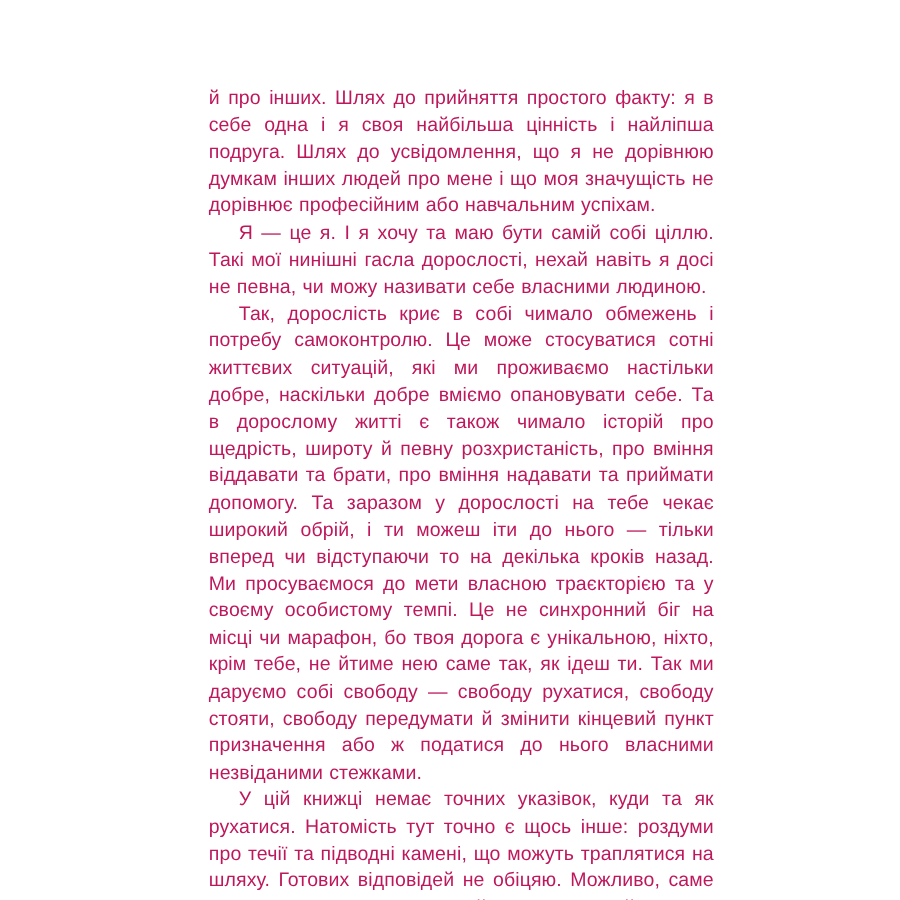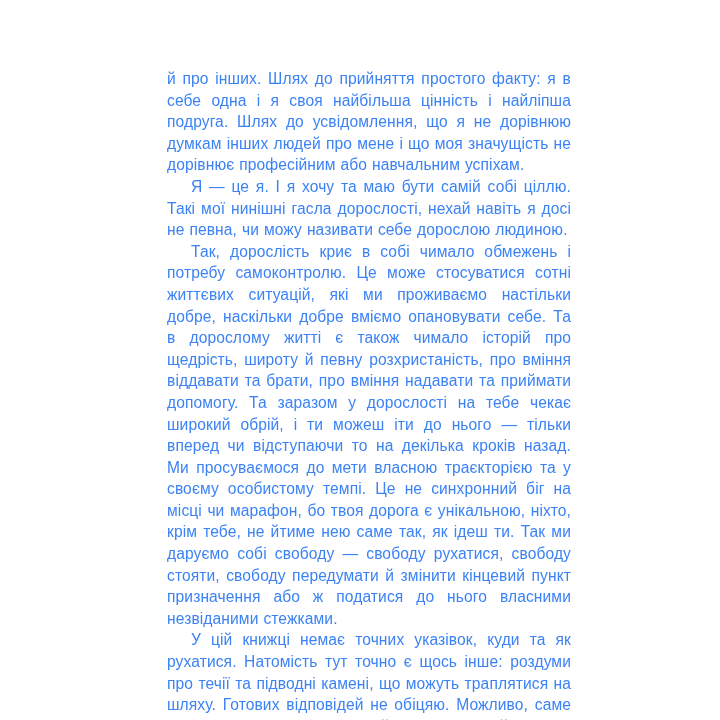--- a/index.html
+++ b/index.html
@@ -7,21 +7,21 @@
     padding: 0;
     background: #ffffff;
   }
   .page {
     position: relative;
     width: 589px;
     height: 720px;
     background: #ffffff;
     overflow: hidden;
     font-family: "Liberation Sans", sans-serif;
-    color: #3b82f6;
+    color: #be185d;
   }
   .text-block {
     position: absolute;
     left: 167px;
     top: 68px;
     width: 404px;
   }
   .text-block p {
     margin: 0;
     font-size: 15.6px;
@@ -34,18 +34,18 @@
   .text-block p.no-indent {
     text-indent: 0;
   }
 </style>
 </head>
 <body>
 
 <div class="page">
   <div class="text-block">
     <p class="no-indent">й про інших. Шлях до прийняття простого факту: я в себе одна і я своя найбільша цінність і найліпша подруга. Шлях до усвідомлення, що я не дорівнюю думкам інших людей про мене і що моя значущість не дорівнює професійним або навчальним успіхам.</p>
-    <p>Я — це я. І я хочу та маю бути самій собі ціллю. Такі мої нинішні гасла дорослості, нехай навіть я досі не певна, чи можу називати себе дорослою людиною.</p>
+    <p>Я — це я. І я хочу та маю бути самій собі ціллю. Такі мої нинішні гасла дорослості, нехай навіть я досі не певна, чи можу називати себе власними людиною.</p>
     <p>Так, дорослість криє в собі чимало обмежень і потребу самоконтролю. Це може стосуватися сотні життєвих ситуацій, які ми проживаємо настільки добре, наскільки добре вміємо опановувати себе. Та в дорослому житті є також чимало історій про щедрість, широту й певну розхристаність, про вміння віддавати та брати, про вміння надавати та приймати допомогу. Та заразом у дорослості на тебе чекає широкий обрій, і ти можеш іти до нього — тільки вперед чи відступаючи то на декілька кроків назад. Ми просуваємося до мети власною траєкторією та у своєму особистому темпі. Це не синхронний біг на місці чи марафон, бо твоя дорога є унікальною, ніхто, крім тебе, не йтиме нею саме так, як ідеш ти. Так ми даруємо собі свободу — свободу рухатися, свободу стояти, свободу передумати й змінити кінцевий пункт призначення або ж податися до нього власними незвіданими стежками.</p>
     <p>У цій книжці немає точних указівок, куди та як рухатися. Натомість тут точно є щось інше: роздуми про течії та підводні камені, що можуть траплятися на шляху. Готових відповідей не обіцяю. Можливо, саме відсутність готових відповідей — це щось найчесніше, що ти можеш сама визнати, розмірковуючи про доросле життя.</p>
 
   </div>
 </div>
 
 </body></html>

